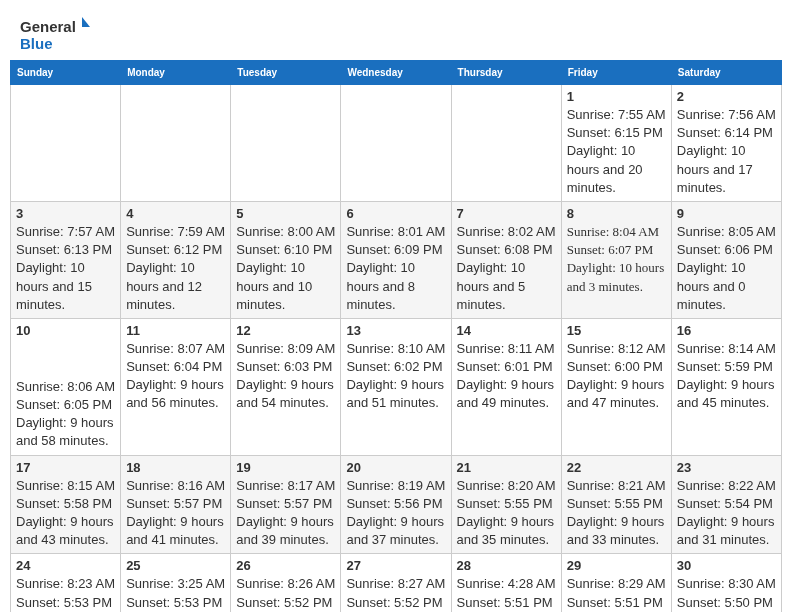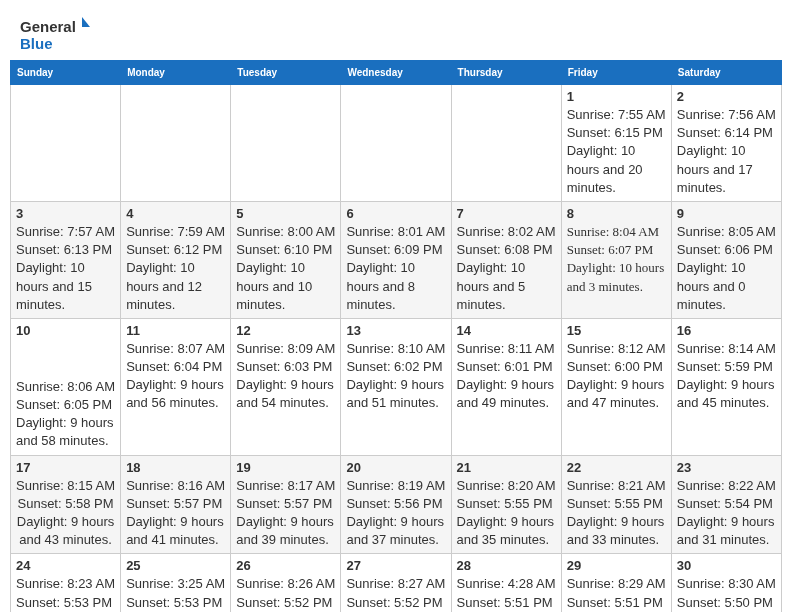--- a/index.html
+++ b/index.html
@@ -213,21 +213,21 @@
           <td>
             <span class="day-number">16</span>
             <div class="day-info" style="white-space: pre-line;">Sunrise: 8:14 AM
 Sunset: 5:59 PM
 Daylight: 9 hours and 45 minutes.</div>
           </td>
         </tr>
         <tr>
           <td>
             <span class="day-number">17</span>
-            <div class="day-info" style="white-space: pre-line; text-align: center;">Sunrise: 8:15 AM
+            <div class="day-info" style="white-space: pre-line;">Sunrise: 8:15 AM
 Sunset: 5:58 PM
 Daylight: 9 hours and 43 minutes.</div>
           </td>
           <td>
             <span class="day-number">18</span>
             <div class="day-info" style="white-space: pre-line;">Sunrise: 8:16 AM
 Sunset: 5:57 PM
 Daylight: 9 hours and 41 minutes.</div>
           </td>
           <td>

